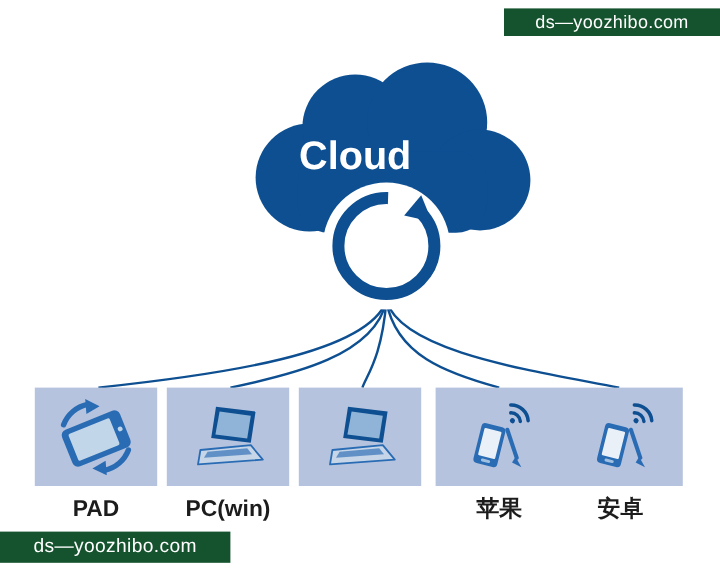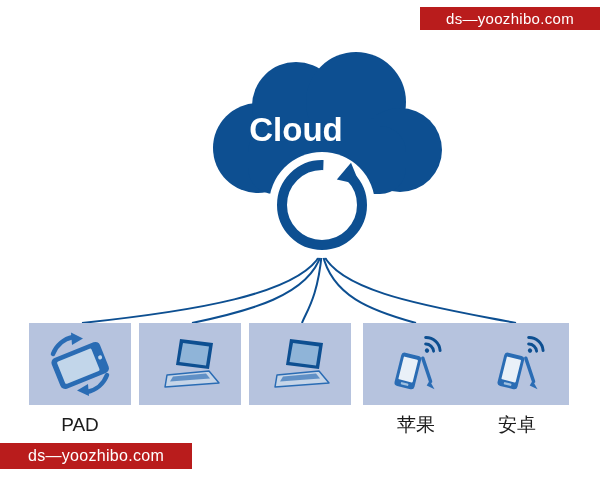--- a/index.html
+++ b/index.html
@@ -6,21 +6,21 @@
   .stage {
     position: relative;
     width: 600px;
     height: 480px;
     background: #ffffff;
     overflow: hidden;
     font-family: "Liberation Sans", sans-serif;
   }
   .wm {
     position: absolute;
-    background: #b91c1c;
+    background: #14532d;
     color: #ffffff;
     display: flex;
     align-items: center;
     justify-content: center;
     font-size: 15px;
     letter-spacing: 0.3px;
     white-space: nowrap;
   }
   .wm-top   { top: 7px; right: 0; width: 180px; height: 23px; }
   .wm-bottom{ bottom: 11px; left: 0; width: 192px; height: 26px; font-size: 16px; }
@@ -48,21 +48,21 @@
     width: 206px;
     justify-content: space-around;
   }
   .device-label {
     position: absolute;
     top: 411px;
     height: 28px;
     line-height: 28px;
     text-align: center;
     font-size: 19px;
-    font-weight: 400;
+    font-weight: 700;
     color: #1c1c1c;
     white-space: nowrap;
   }
   .device-icon { display: block; }
 </style>
 </head>
 <body>
 
 <div class="stage">
 
@@ -146,18 +146,19 @@
   <div class="device-box wide" style="left:363px">
     <svg class="device-icon" width="78" height="64" viewBox="0 0 80 64">
       <use href="#icon-phone"></use>
     </svg>
     <svg class="device-icon" width="78" height="64" viewBox="0 0 80 64">
       <use href="#icon-phone"></use>
     </svg>
   </div>
 
   <div class="device-label" style="left:29px;width:102px">PAD</div>
+  <div class="device-label" style="left:139px;width:102px">PC(win)</div>
   <div class="device-label" style="left:366px;width:100px">苹果</div>
   <div class="device-label" style="left:467px;width:100px">安卓</div>
 
   <div class="wm wm-bottom">ds—yoozhibo.com</div>
 
 </div>
 
 </body></html>

